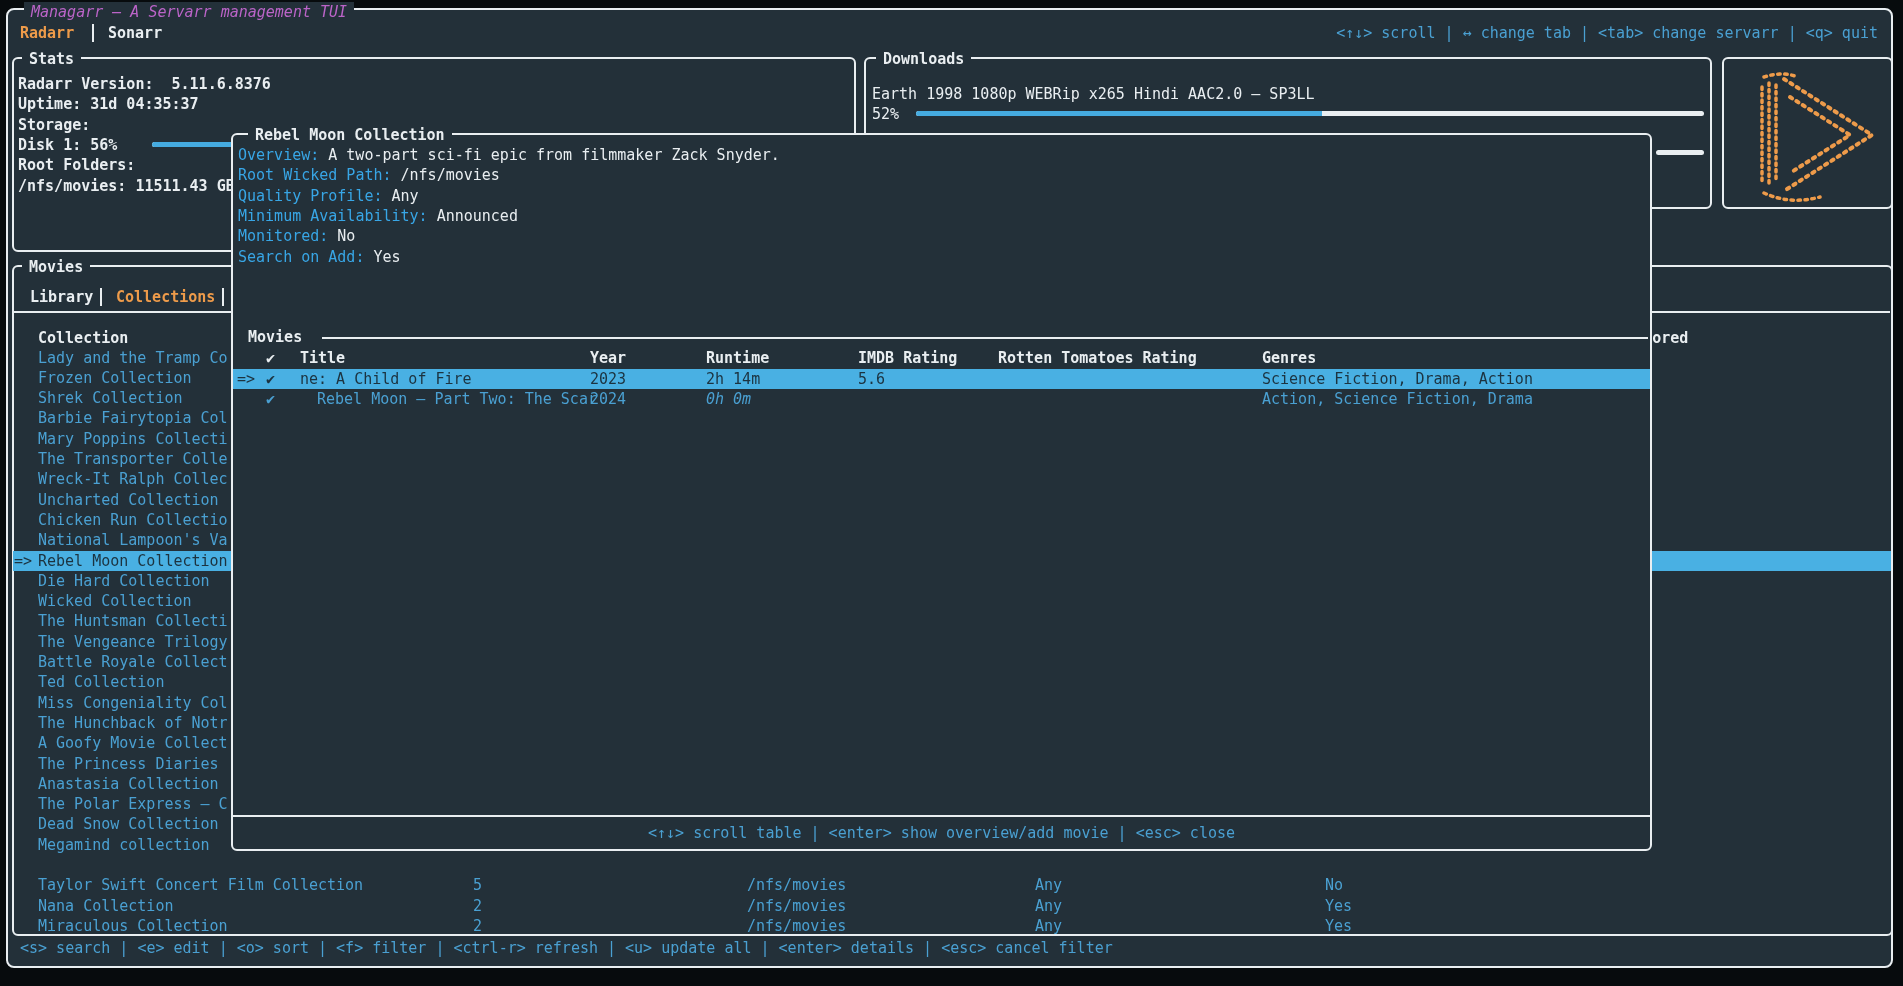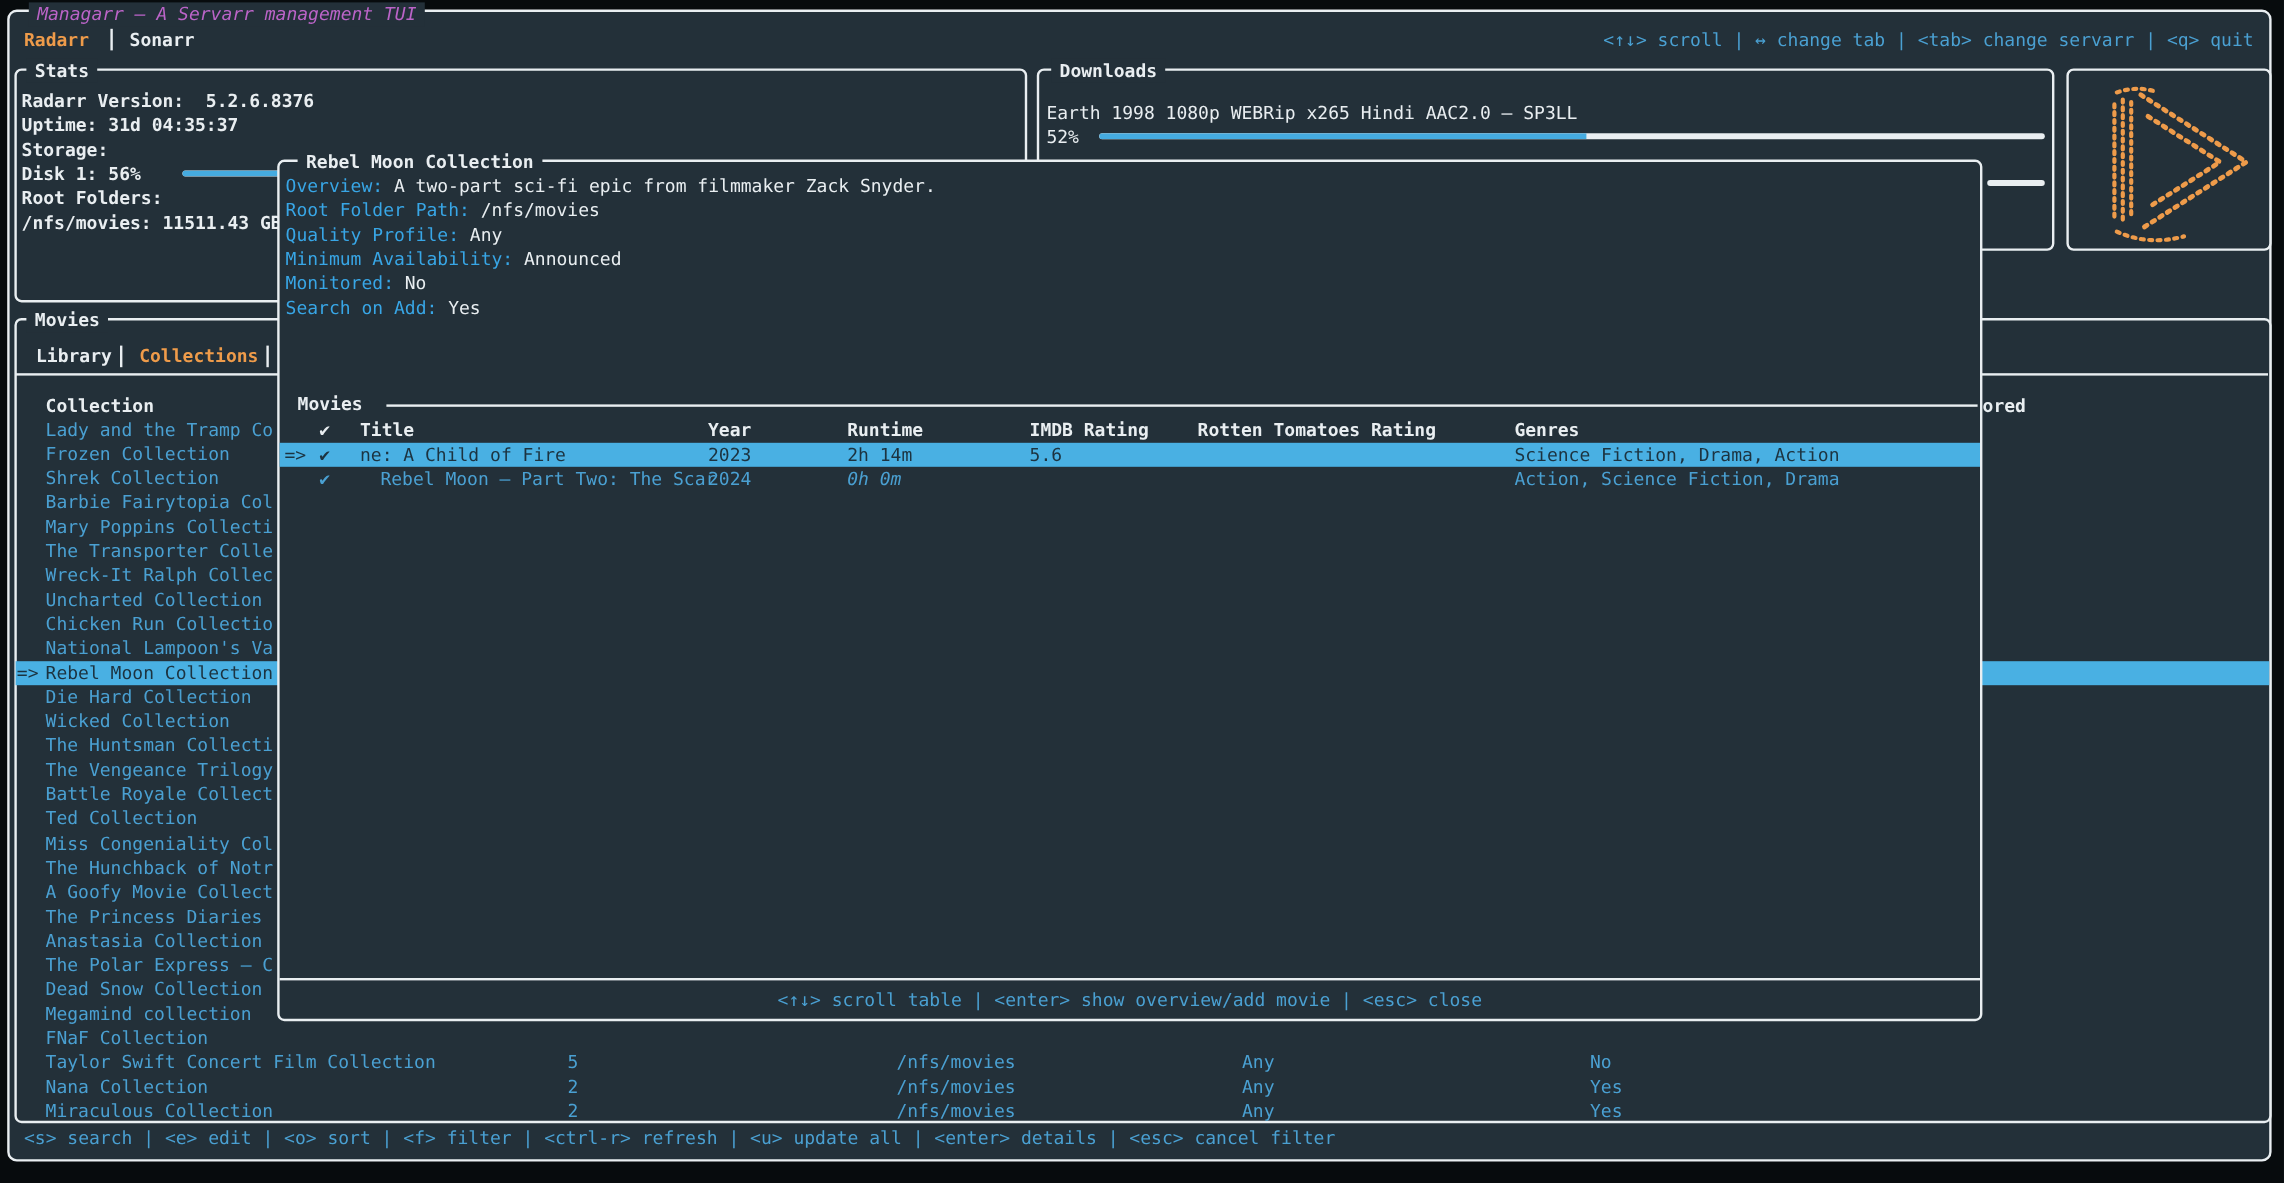--- a/index.html
+++ b/index.html
@@ -73,21 +73,21 @@
 <div class="abs app-frame"></div>
 
 <div class="abs app-title">Managarr – A Servarr management TUI</div>
 <div class="abs tab-radarr">Radarr</div>
 <div class="abs tabsep sep1"></div>
 <div class="abs tab-sonarr">Sonarr</div>
 <div class="abs top-keys">&lt;↑↓&gt; scroll | ↔ change tab | &lt;tab&gt; change servarr | &lt;q&gt; quit</div>
 
 <div class="abs panel stats-panel"></div>
 <div class="abs ptitle stats-title">Stats</div>
-<div class="abs stats-line s0">Radarr Version:  5.2.6.8376</div>
+<div class="abs stats-line s0">Radarr Version:  5.11.6.8376</div>
 <div class="abs stats-line s1">Uptime: 31d 04:35:37</div>
 <div class="abs stats-line s2">Storage:</div>
 <div class="abs stats-line s3">Disk 1: 56%</div>
 <div class="abs disk-bar">
     <span class="disk-fill"></span>
   </div>
 <div class="abs stats-line s4">Root Folders:</div>
 <div class="abs stats-line s5">/nfs/movies: 11511.43 GB</div>
 
 <div class="abs panel dl-panel"></div>
@@ -141,31 +141,30 @@
     <div class="crow" style="top: 304.5px;"><span class="cname">Battle Royale Collect</span></div>
     <div class="crow" style="top: 324.8px;"><span class="cname">Ted Collection</span></div>
     <div class="crow" style="top: 345.1px;"><span class="cname">Miss Congeniality Col</span></div>
     <div class="crow" style="top: 365.4px;"><span class="cname">The Hunchback of Notr</span></div>
     <div class="crow" style="top: 385.7px;"><span class="cname">A Goofy Movie Collect</span></div>
     <div class="crow" style="top: 406px;"><span class="cname">The Princess Diaries</span></div>
     <div class="crow" style="top: 426.3px;"><span class="cname">Anastasia Collection</span></div>
     <div class="crow" style="top: 446.6px;"><span class="cname">The Polar Express – C</span></div>
     <div class="crow" style="top: 466.9px;"><span class="cname">Dead Snow Collection</span></div>
     <div class="crow" style="top: 487.2px;"><span class="cname">Megamind collection</span></div>
-    <div class="crow" style="top: 507.5px;"><span class="cname">FNaF Collection</span></div>
     <div class="crow" style="top: 527.8px;"><span class="cname">Taylor Swift Concert Film Collection</span><span class="cc1">5</span><span class="cc2">/nfs/movies</span><span class="cc3">Any</span><span class="cc4">No</span></div>
     <div class="crow" style="top: 548.1px;"><span class="cname">Nana Collection</span><span class="cc1">2</span><span class="cc2">/nfs/movies</span><span class="cc3">Any</span><span class="cc4">Yes</span></div>
     <div class="crow" style="top: 568.4px;"><span class="cname">Miraculous Collection</span><span class="cc1">2</span><span class="cc2">/nfs/movies</span><span class="cc3">Any</span><span class="cc4">Yes</span></div>
   </div>
 <div class="abs bottom-keys">&lt;s&gt; search | &lt;e&gt; edit | &lt;o&gt; sort | &lt;f&gt; filter | &lt;ctrl-r&gt; refresh | &lt;u&gt; update all | &lt;enter&gt; details | &lt;esc&gt; cancel filter</div>
 
 <div class="abs panel modal">
   <div class="abs ptitle modal-title">Rebel Moon Collection</div>
   <div class="abs mline ml0"><span class="mlabel">Overview:</span><span>A two-part sci-fi epic from filmmaker Zack Snyder.</span></div>
-  <div class="abs mline ml1"><span class="mlabel">Root Folder Path:</span><span>/nfs/movies</span></div>
+  <div class="abs mline ml1"><span class="mlabel">Root Wicked Path:</span><span>/nfs/movies</span></div>
   <div class="abs mline ml2"><span class="mlabel">Quality Profile:</span><span>Any</span></div>
   <div class="abs mline ml3"><span class="mlabel">Minimum Availability:</span><span>Announced</span></div>
   <div class="abs mline ml4"><span class="mlabel">Monitored:</span><span>No</span></div>
   <div class="abs mline ml5"><span class="mlabel">Search on Add:</span><span>Yes</span></div>
   <div class="abs m-movies-title">Movies</div>
   <div class="abs m-movies-line"></div>
   <div class="abs thead">
       <span class="th" style="left: 33px;">✔</span>
       <span class="th" style="left: 67px; text-align: center;">Title</span>
       <span class="th" style="left: 357px;">Year</span>

